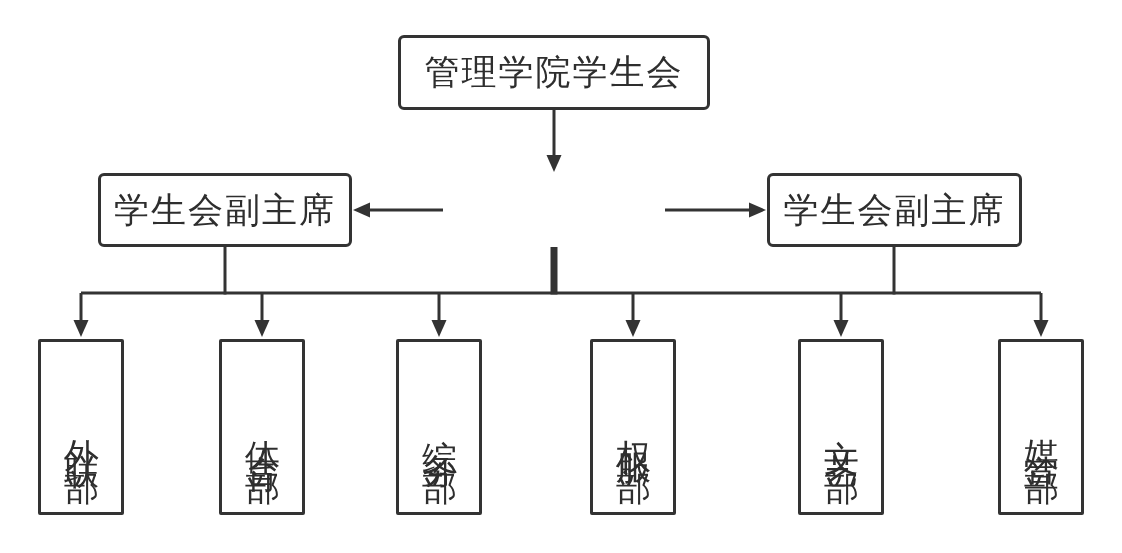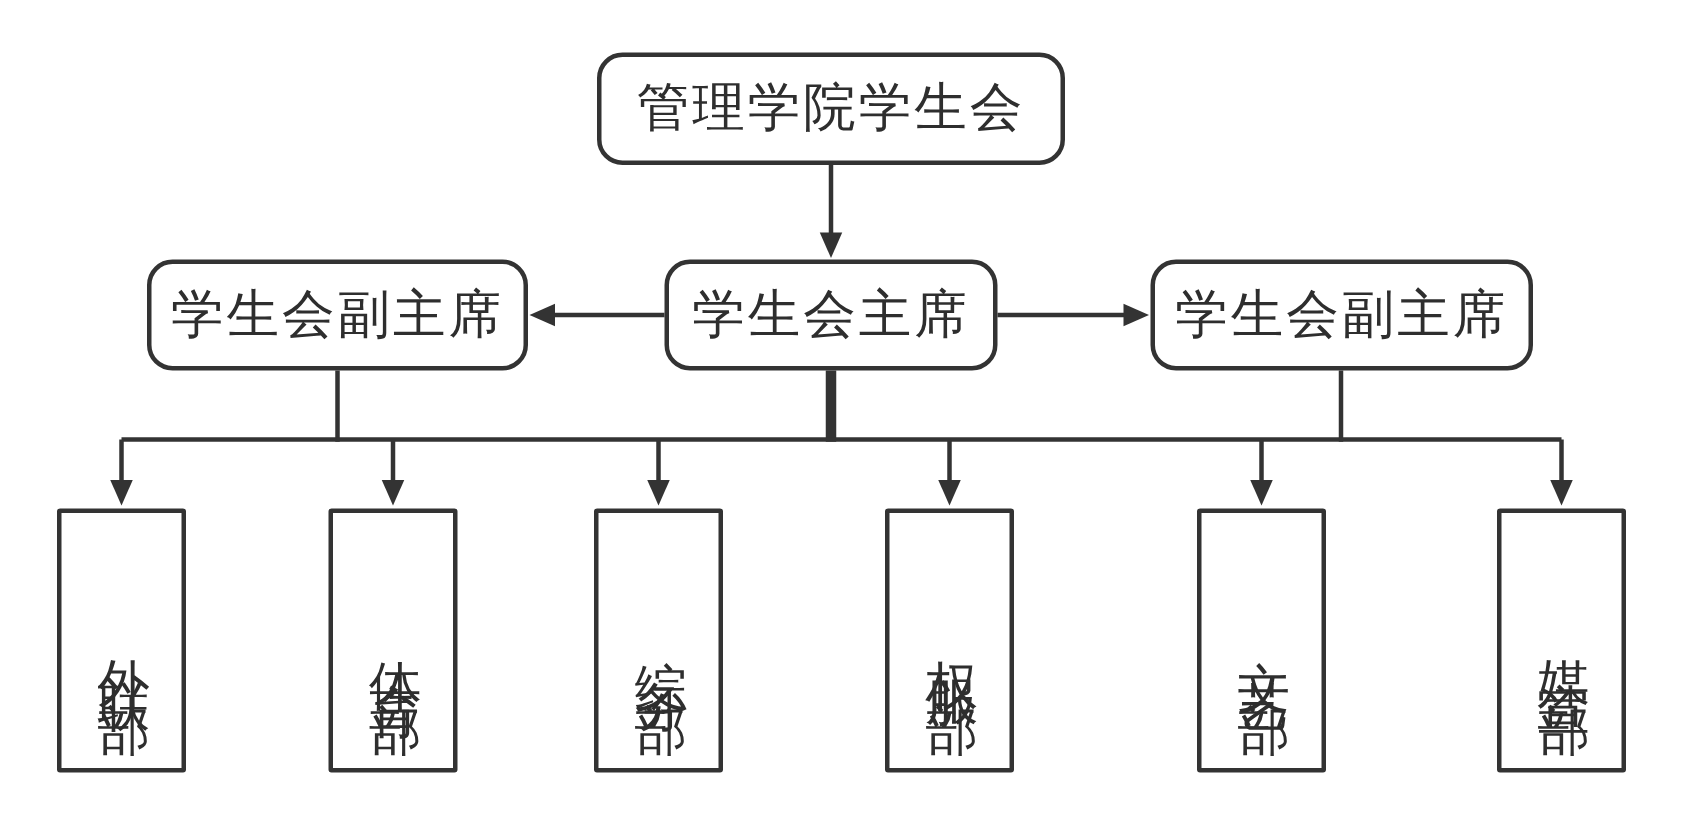--- a/index.html
+++ b/index.html
@@ -29,21 +29,21 @@
     background: #ffffff;
     display: flex;
     align-items: center;
     justify-content: center;
     color: #2e2e2e;
     font-size: 35px;
     letter-spacing: 2px;
     white-space: nowrap;
     z-index: 2;
   }
-  .node.rounded { border-radius: 17px; }
+  .node.rounded { border-radius: 6px; }
   .node.square  { border-radius: 2px; }
 
   .node-root      { left: 398px; top: 35px;  width: 312px; height: 75px; }
   .node-vp-left   { left: 98px;  top: 173px; width: 254px; height: 74px; }
   .node-president { left: 443px; top: 173px; width: 222px; height: 74px; }
   .node-vp-right  { left: 767px; top: 173px; width: 255px; height: 74px; }
 
   .dept { top: 339px; width: 86px; height: 176px; }
   .dept-1 { left: 38px;  }
   .dept-2 { left: 219px; }
@@ -126,23 +126,20 @@
   </svg>
 
   <div class="node rounded node-root">
     <span class="hlabel">管理学院学生会</span>
   </div>
 
   <div class="node rounded node-vp-left">
     <span class="hlabel">学生会副主席</span>
   </div>
 
-  <div class="node rounded node-president">
-    <span class="hlabel">学生会主席</span>
-  </div>
 
   <div class="node rounded node-vp-right">
     <span class="hlabel">学生会副主席</span>
   </div>
 
   <div class="node square dept dept-1">
     <span class="vlabel">外联部</span>
   </div>
 
   <div class="node square dept dept-2">

